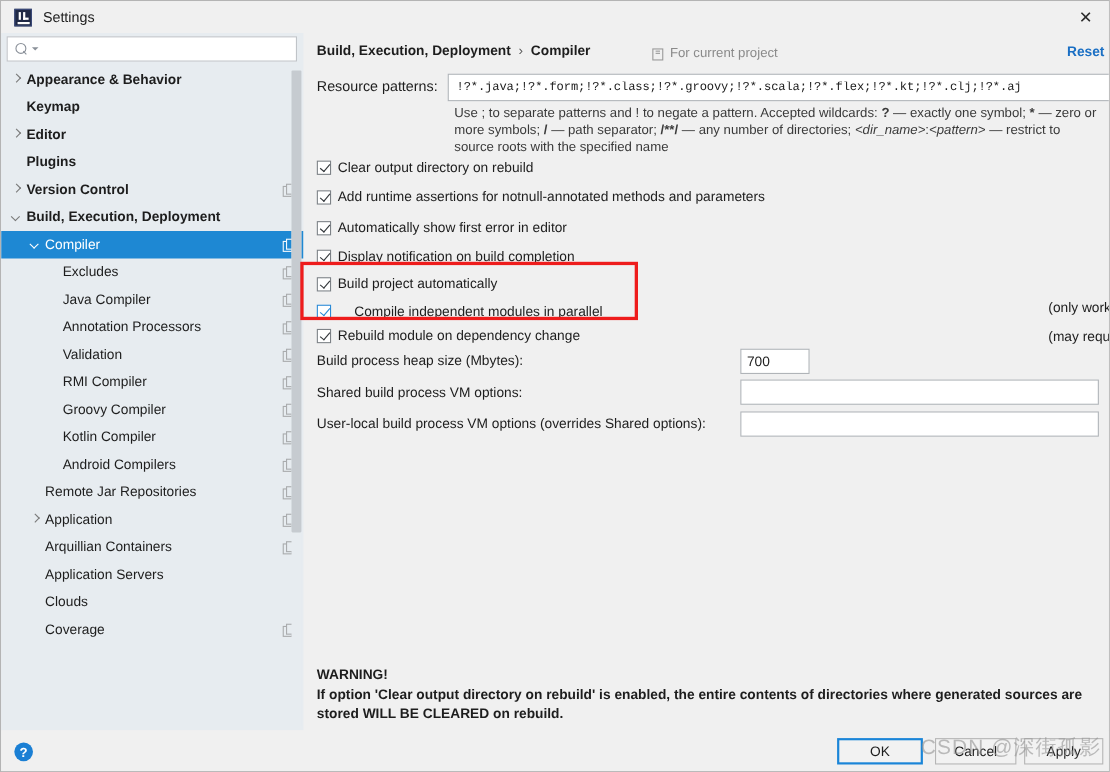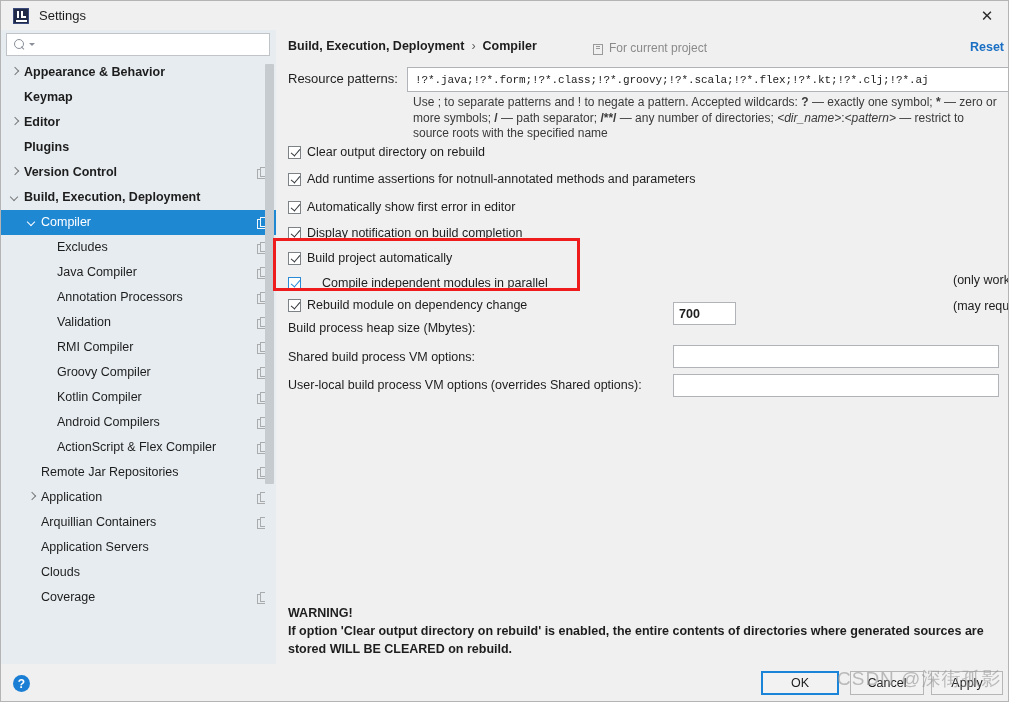--- a/index.html
+++ b/index.html
@@ -395,25 +395,20 @@
         <div class="tree-row" style="padding-left: 42px;">
           <span class="tree-arrow"></span>
           <span class="tree-label">Kotlin Compiler</span>
           <span class="proj-icon"></span>
         </div>
         <div class="tree-row" style="padding-left: 42px;">
           <span class="tree-arrow"></span>
           <span class="tree-label">Android Compilers</span>
           <span class="proj-icon"></span>
         </div>
-        <div class="tree-row" style="padding-left: 42px;">
-          <span class="tree-arrow"></span>
-          <span class="tree-label">ActionScript &amp; Flex Compiler</span>
-          <span class="proj-icon"></span>
-        </div>
         <div class="tree-row" style="padding-left: 26px;">
           <span class="tree-arrow"></span>
           <span class="tree-label">Remote Jar Repositories</span>
           <span class="proj-icon"></span>
         </div>
         <div class="tree-row" style="padding-left: 26px;">
           <span class="tree-arrow right"></span>
           <span class="tree-label">Application</span>
           <span class="proj-icon"></span>
         </div>
@@ -501,21 +496,21 @@
           <span>Rebuild module on dependency change</span>
         </div>
       </div>
 
     <div class="side-note" style="top:243px;">(only works while not running / debugging)</div>
     <div class="side-note" style="top:269px;">(may require larger heap size)</div>
 
     <div id="annotation-box"></div>
 
     <div class="field-label" style="top:291px;">Build process heap size (Mbytes):</div>
-    <input class="txtfield" style="left: 391px; top: 272px; width: 63px; font-weight: bold;" type="text" value="700">
+    <input class="txtfield" style="left: 391px; top: 287px; width: 63px;" type="text" value="700">
 
     <div class="field-label" style="top:320px;">Shared build process VM options:</div>
     <input class="txtfield" style="left: 391px; top: 315px; width: 326px;" type="text" value="">
 
     <div class="field-label" style="top:348px;">User-local build process VM options (overrides Shared options):</div>
     <input class="txtfield" style="left: 391px; top: 344px; width: 326px;" type="text" value="">
 
     <div id="warning">
       <div>WARNING!</div>
       <div>If option 'Clear output directory on rebuild' is enabled, the entire contents of directories where generated sources are stored WILL BE CLEARED on rebuild.</div>

